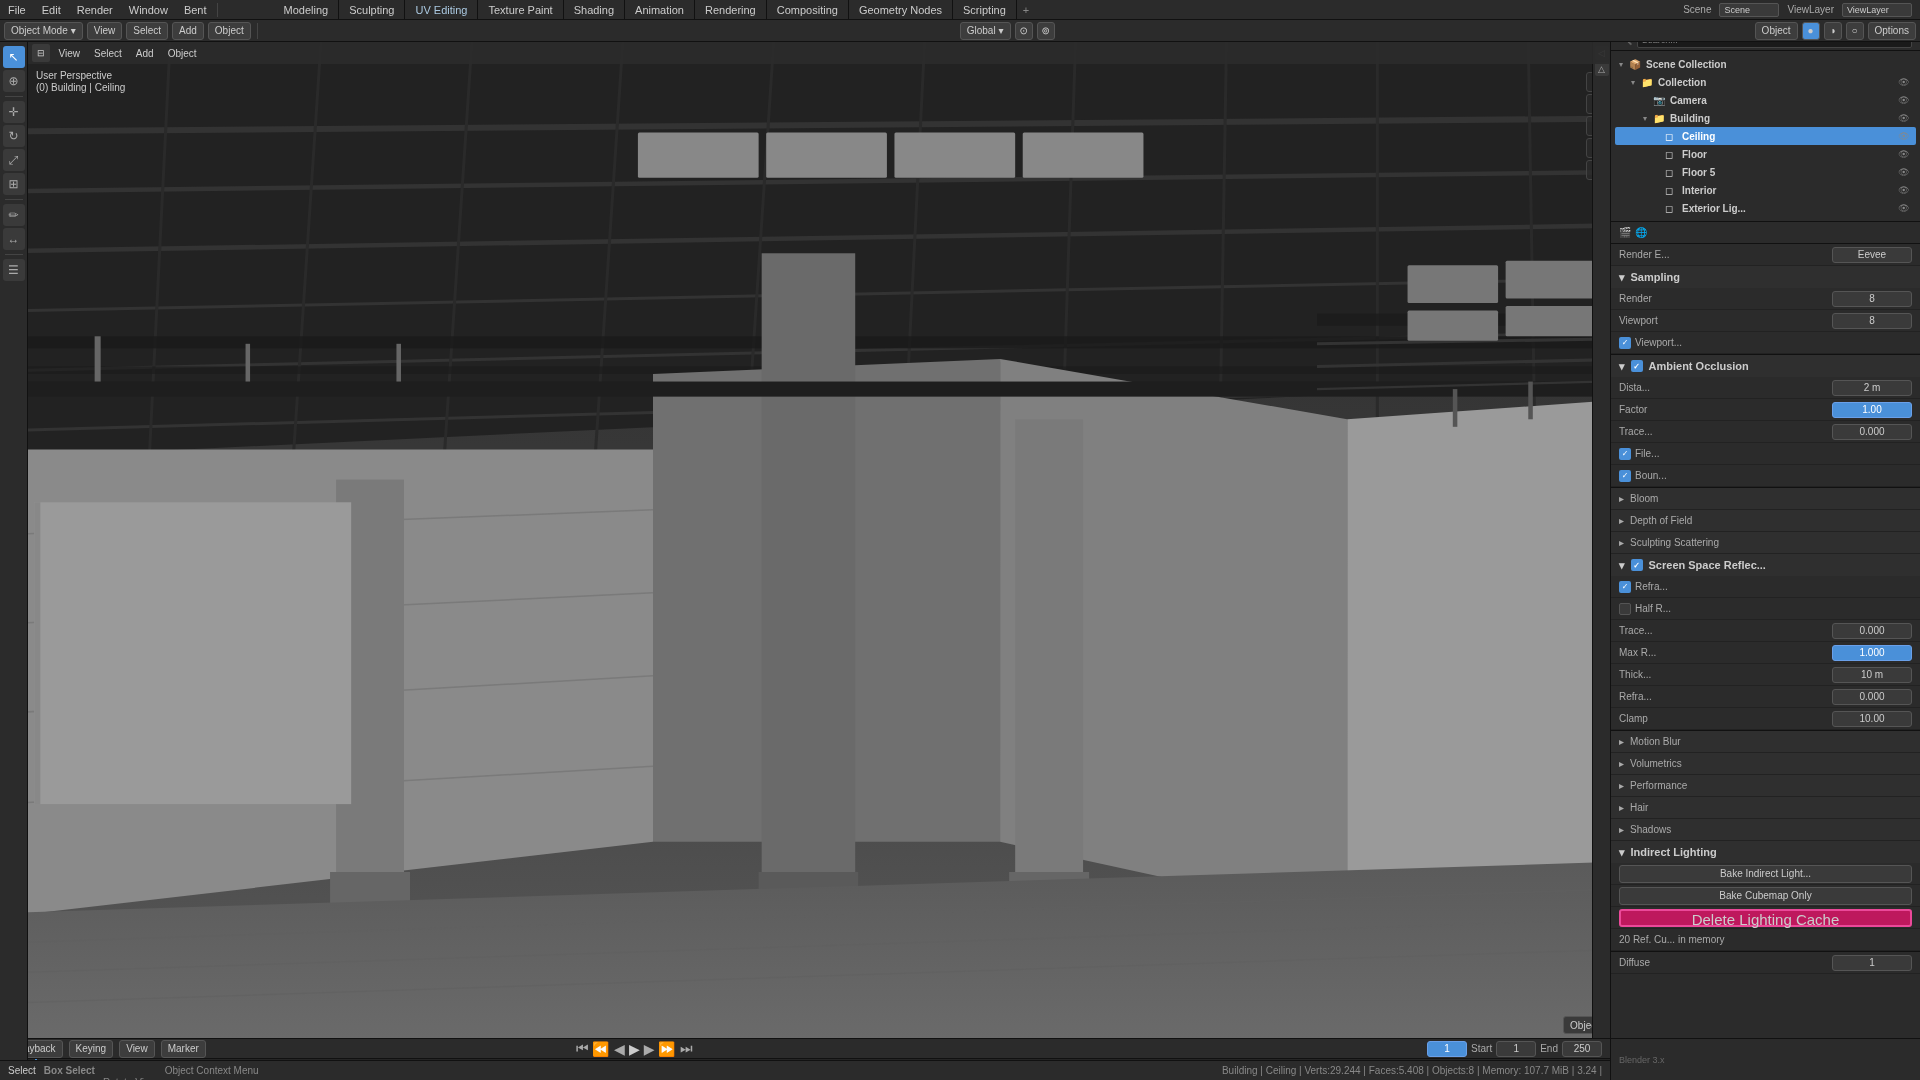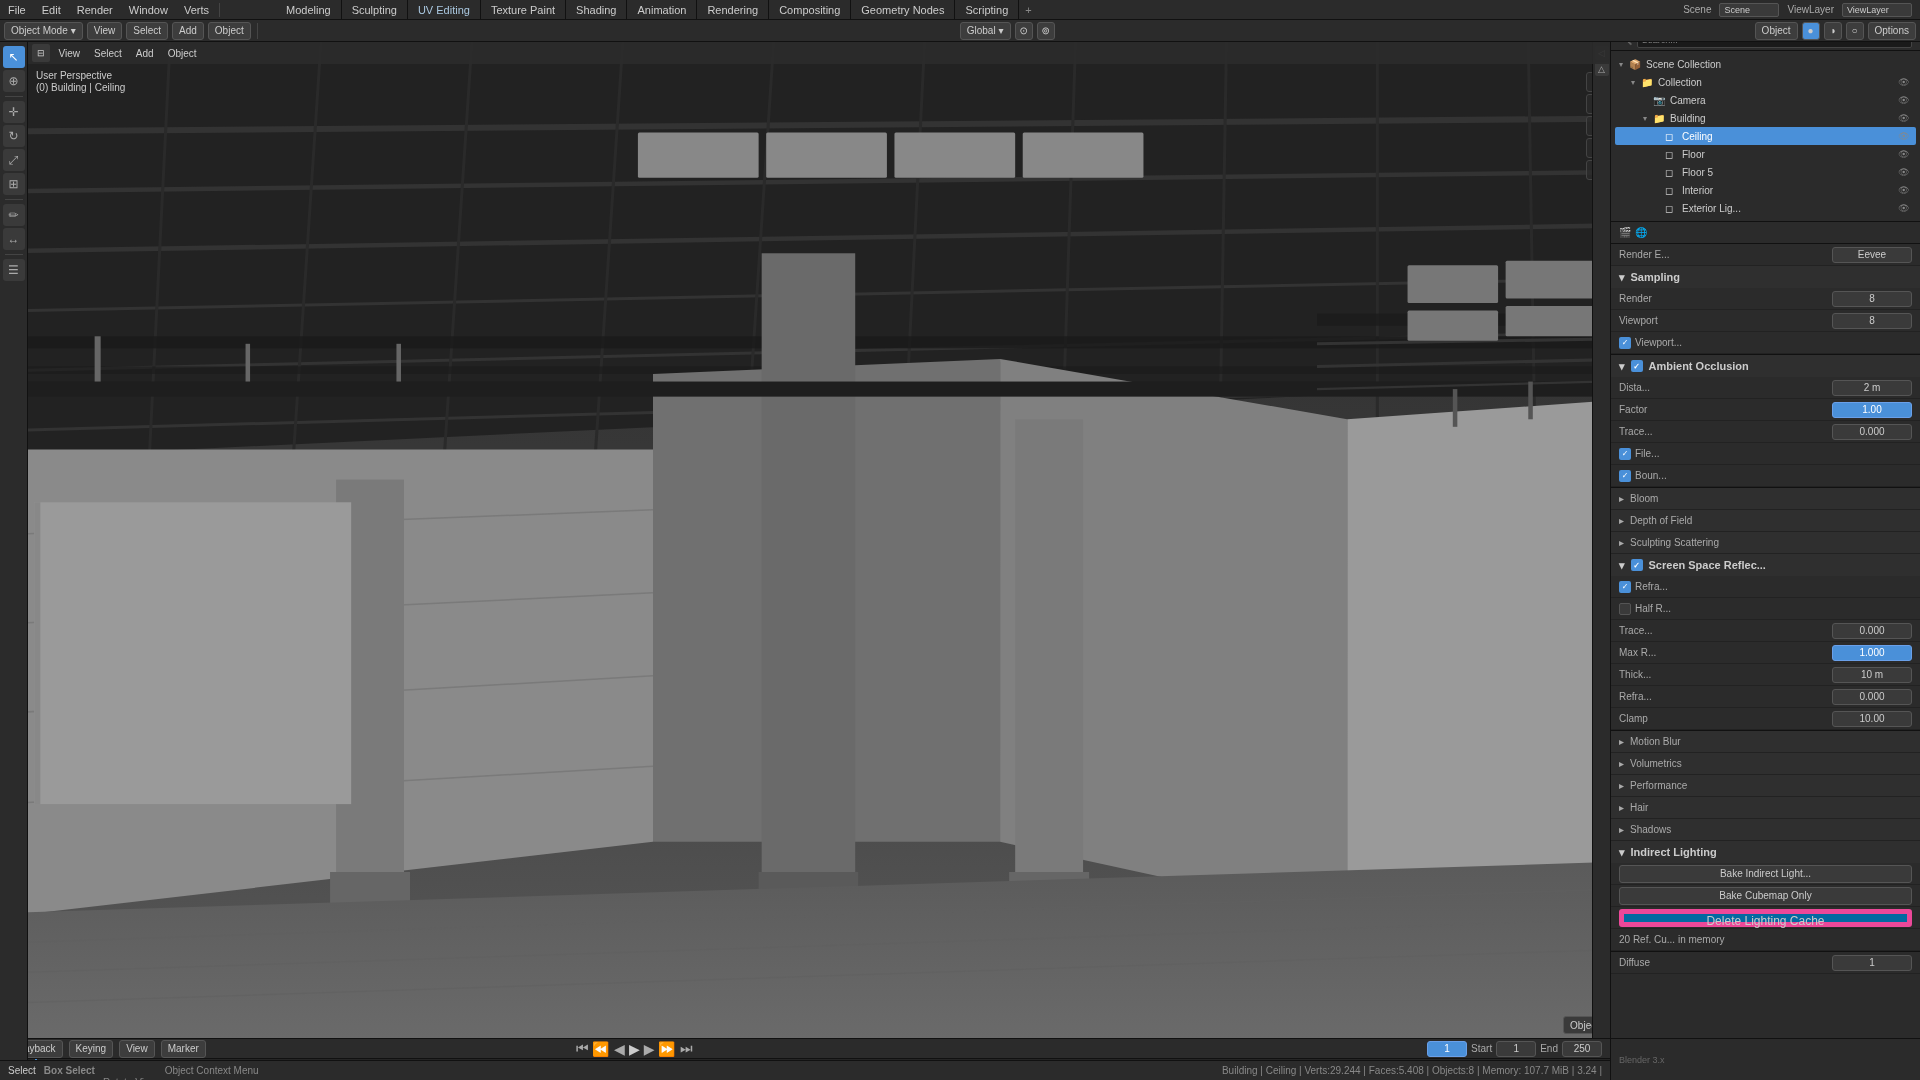--- a/index.html
+++ b/index.html
@@ -181,21 +181,21 @@
       padding: 0 4px;
       cursor: pointer;
       font-size: 10px;
       color: #ccc;
       border-radius: 2px;
     }
     .tree-item.selected { background: #4a90d9; color: #fff; }
     .tree-indent { width: 12px; flex-shrink: 0; }
     .tree-arrow { width: 10px; font-size: 8px; color: #888; }
     .tree-icon { width: 14px; font-size: 10px; margin-right: 3px; }
-    .tree-label { flex: 1; overflow: hidden; text-overflow: ellipsis; white-space: nowrap; }
+    .tree-label { flex: 1; overflow: hidden; text-overflow: ellipsis; white-space: nowrap; font-weight: bold; }
     .tree-visible { width: 14px; font-size: 9px; color: #888; }
 
     
     .properties-panel {
       flex: 1;
       overflow-y: auto;
       padding: 0;
     }
     .prop-section {
       border-bottom: 1px solid #111;
@@ -493,21 +493,21 @@
   </style>
 </head>
 <body>
 
 <div class="top-menu">
 
   <div class="top-menu-item">File</div>
   <div class="top-menu-item">Edit</div>
   <div class="top-menu-item">Render</div>
   <div class="top-menu-item">Window</div>
-  <div class="top-menu-item">Verts</div>
+  <div class="top-menu-item">Bent</div>
   <div class="top-menu-separator"></div>
 
   <div class="top-menu-tabs">
     <div class="top-menu-tab active">Layout</div>
     <div class="top-menu-tab">Modeling</div>
     <div class="top-menu-tab">Sculpting</div>
     <div class="top-menu-tab uv-editing">UV Editing</div>
     <div class="top-menu-tab">Texture Paint</div>
     <div class="top-menu-tab">Shading</div>
     <div class="top-menu-tab">Animation</div>
@@ -977,21 +977,21 @@
         <span>▾</span>
         <span>Indirect Lighting</span>
       </div>
       <div class="prop-row">
         <button style="width:100%; height:18px; background:#3a3a3a; border:1px solid #555; border-radius:3px; color:#ccc; font-size:10px; cursor:pointer;">Bake Indirect Light...</button>
       </div>
       <div class="prop-row">
         <button style="width:100%; height:18px; background:#3a3a3a; border:1px solid #555; border-radius:3px; color:#ccc; font-size:10px; cursor:pointer;">Bake Cubemap Only</button>
       </div>
       <div class="prop-row">
-        <button style="width:100%; height:18px; background:#0369a1; border:5px solid #ec4899; border-radius:3px; color:#ccc; font-size:12px; cursor:pointer;">Delete Lighting Cache</button>
+        <button style="width:100%; height:18px; background:#be185d; border:2px solid #ec4899; border-radius:3px; color:#ccc; font-size:15px; cursor:pointer;">Delete Lighting Cache</button>
       </div>
       <div class="prop-row">
         <span class="prop-label">20 Ref. Cu... in memory</span>
       </div>
     </div>
 
     <div class="prop-row">
       <span class="prop-label">Diffuse</span>
       <div class="prop-value">1</div>
     </div>

